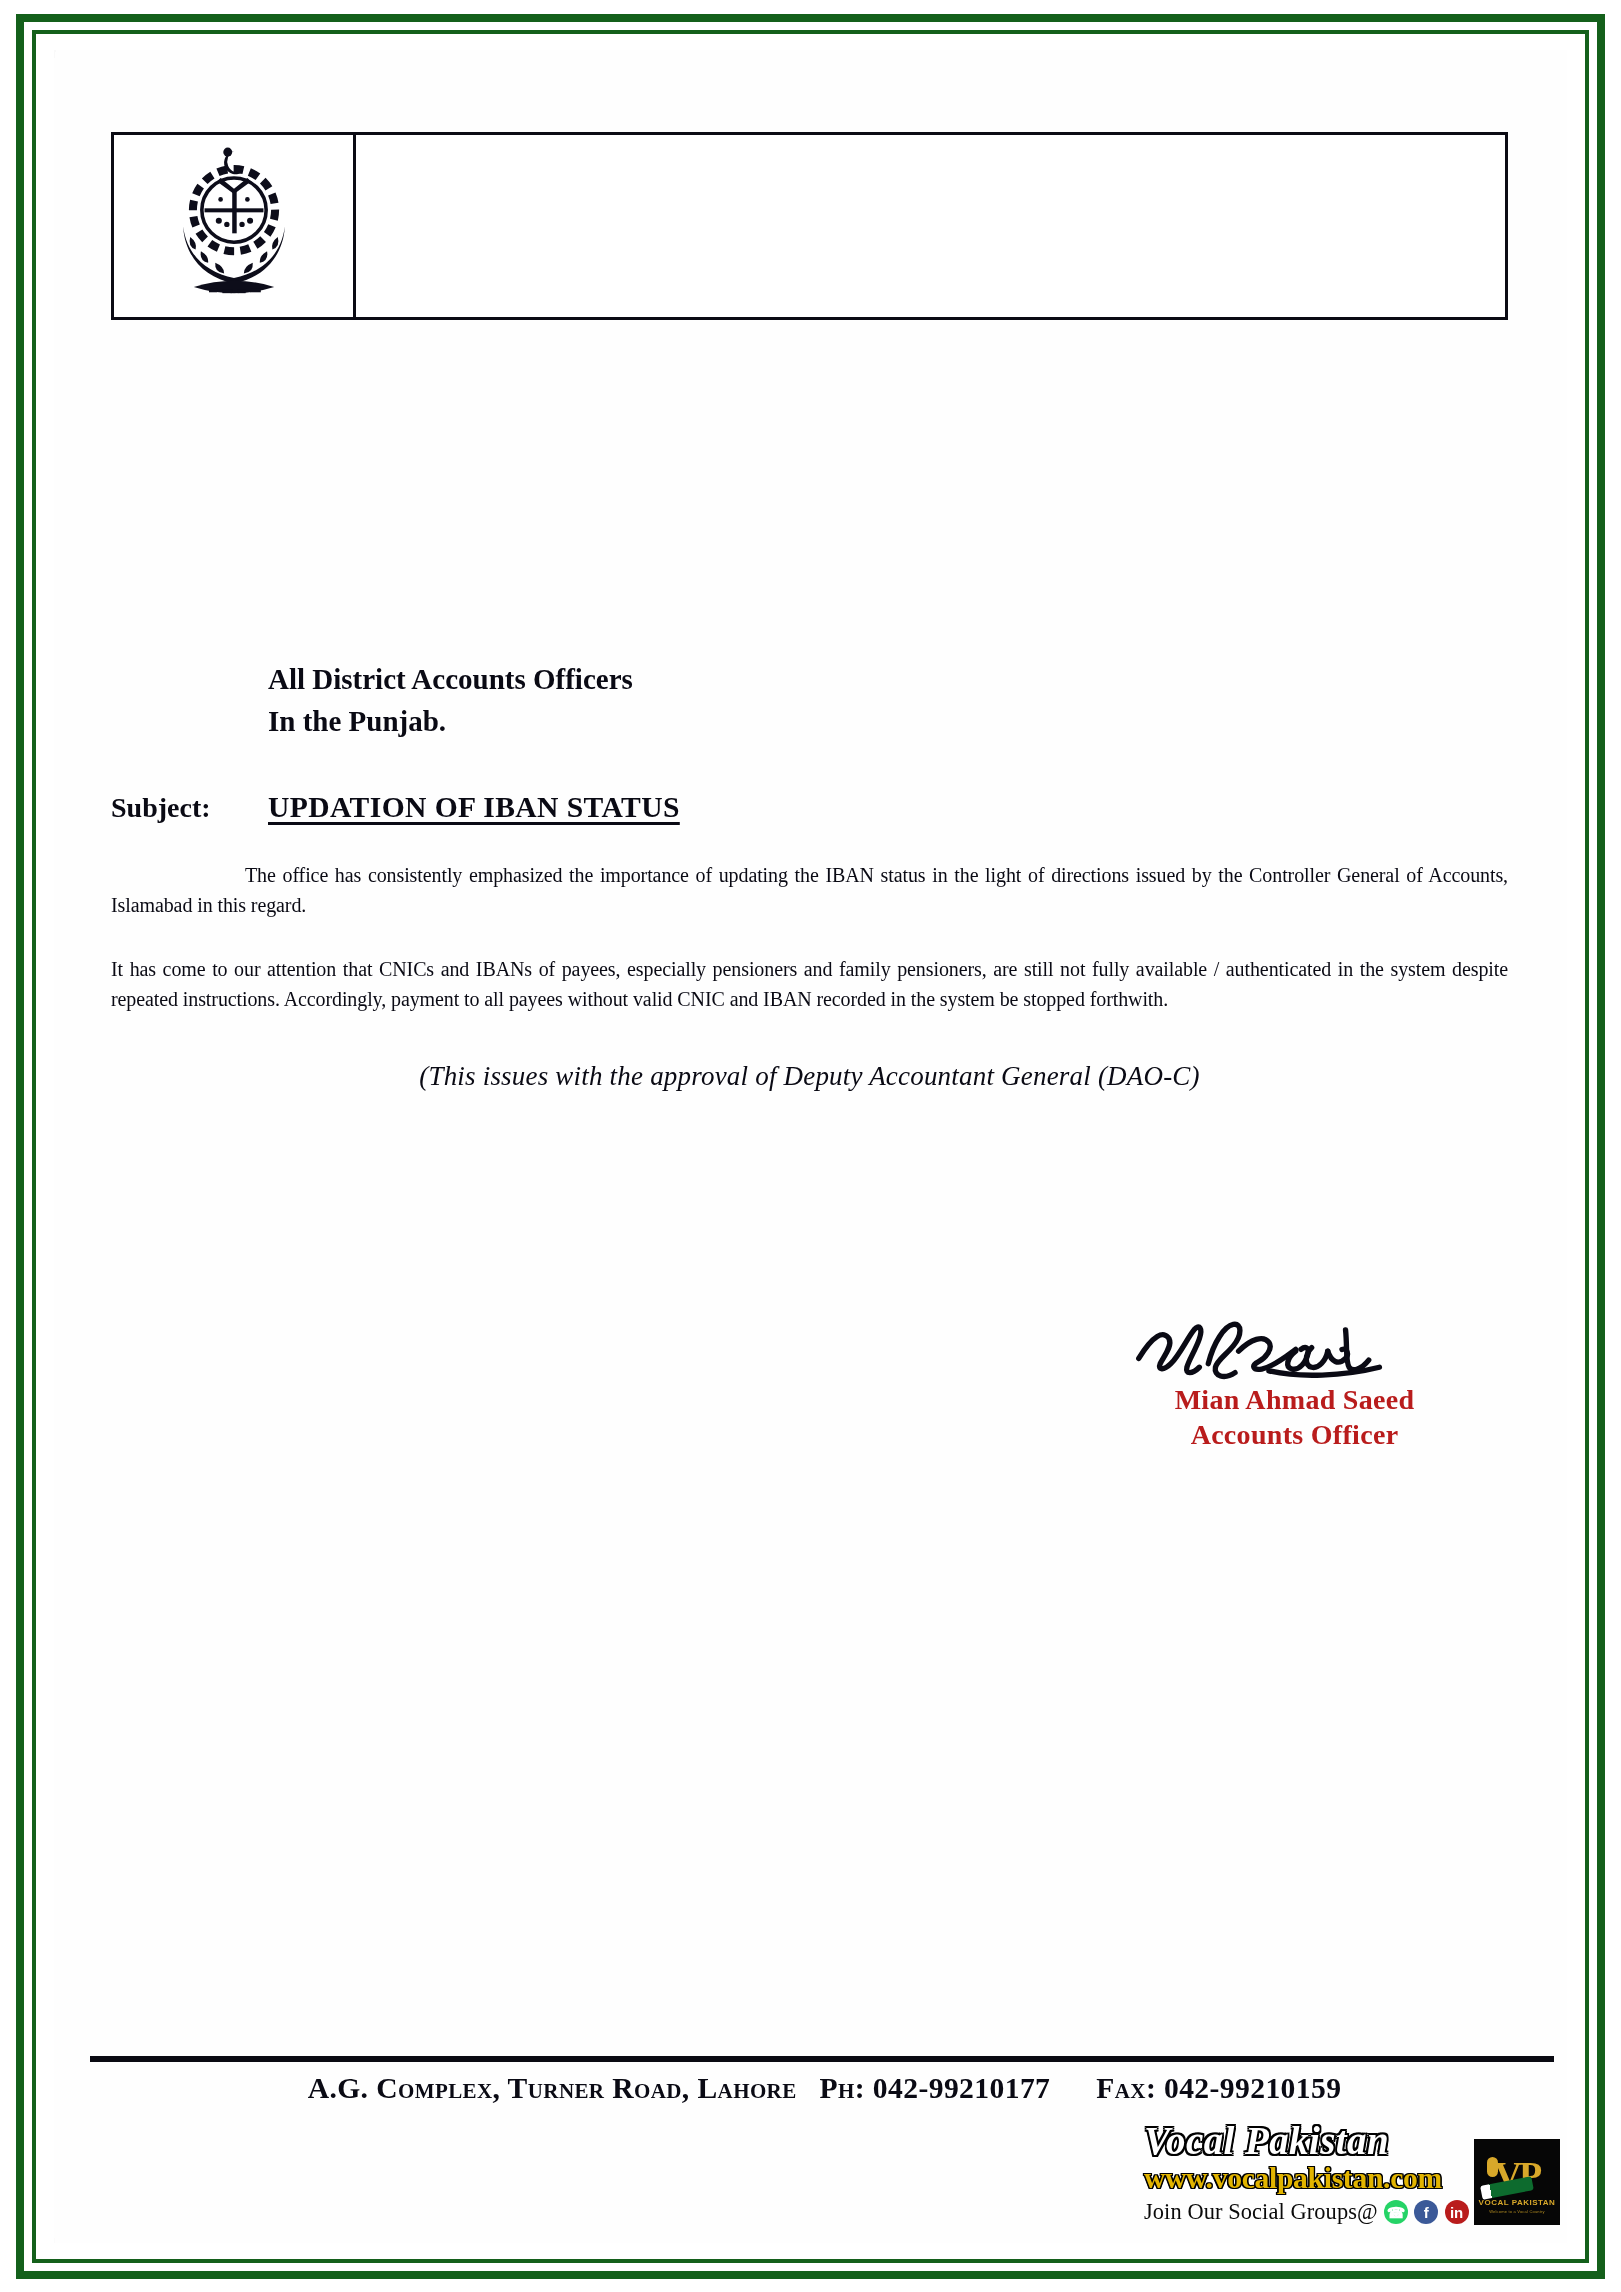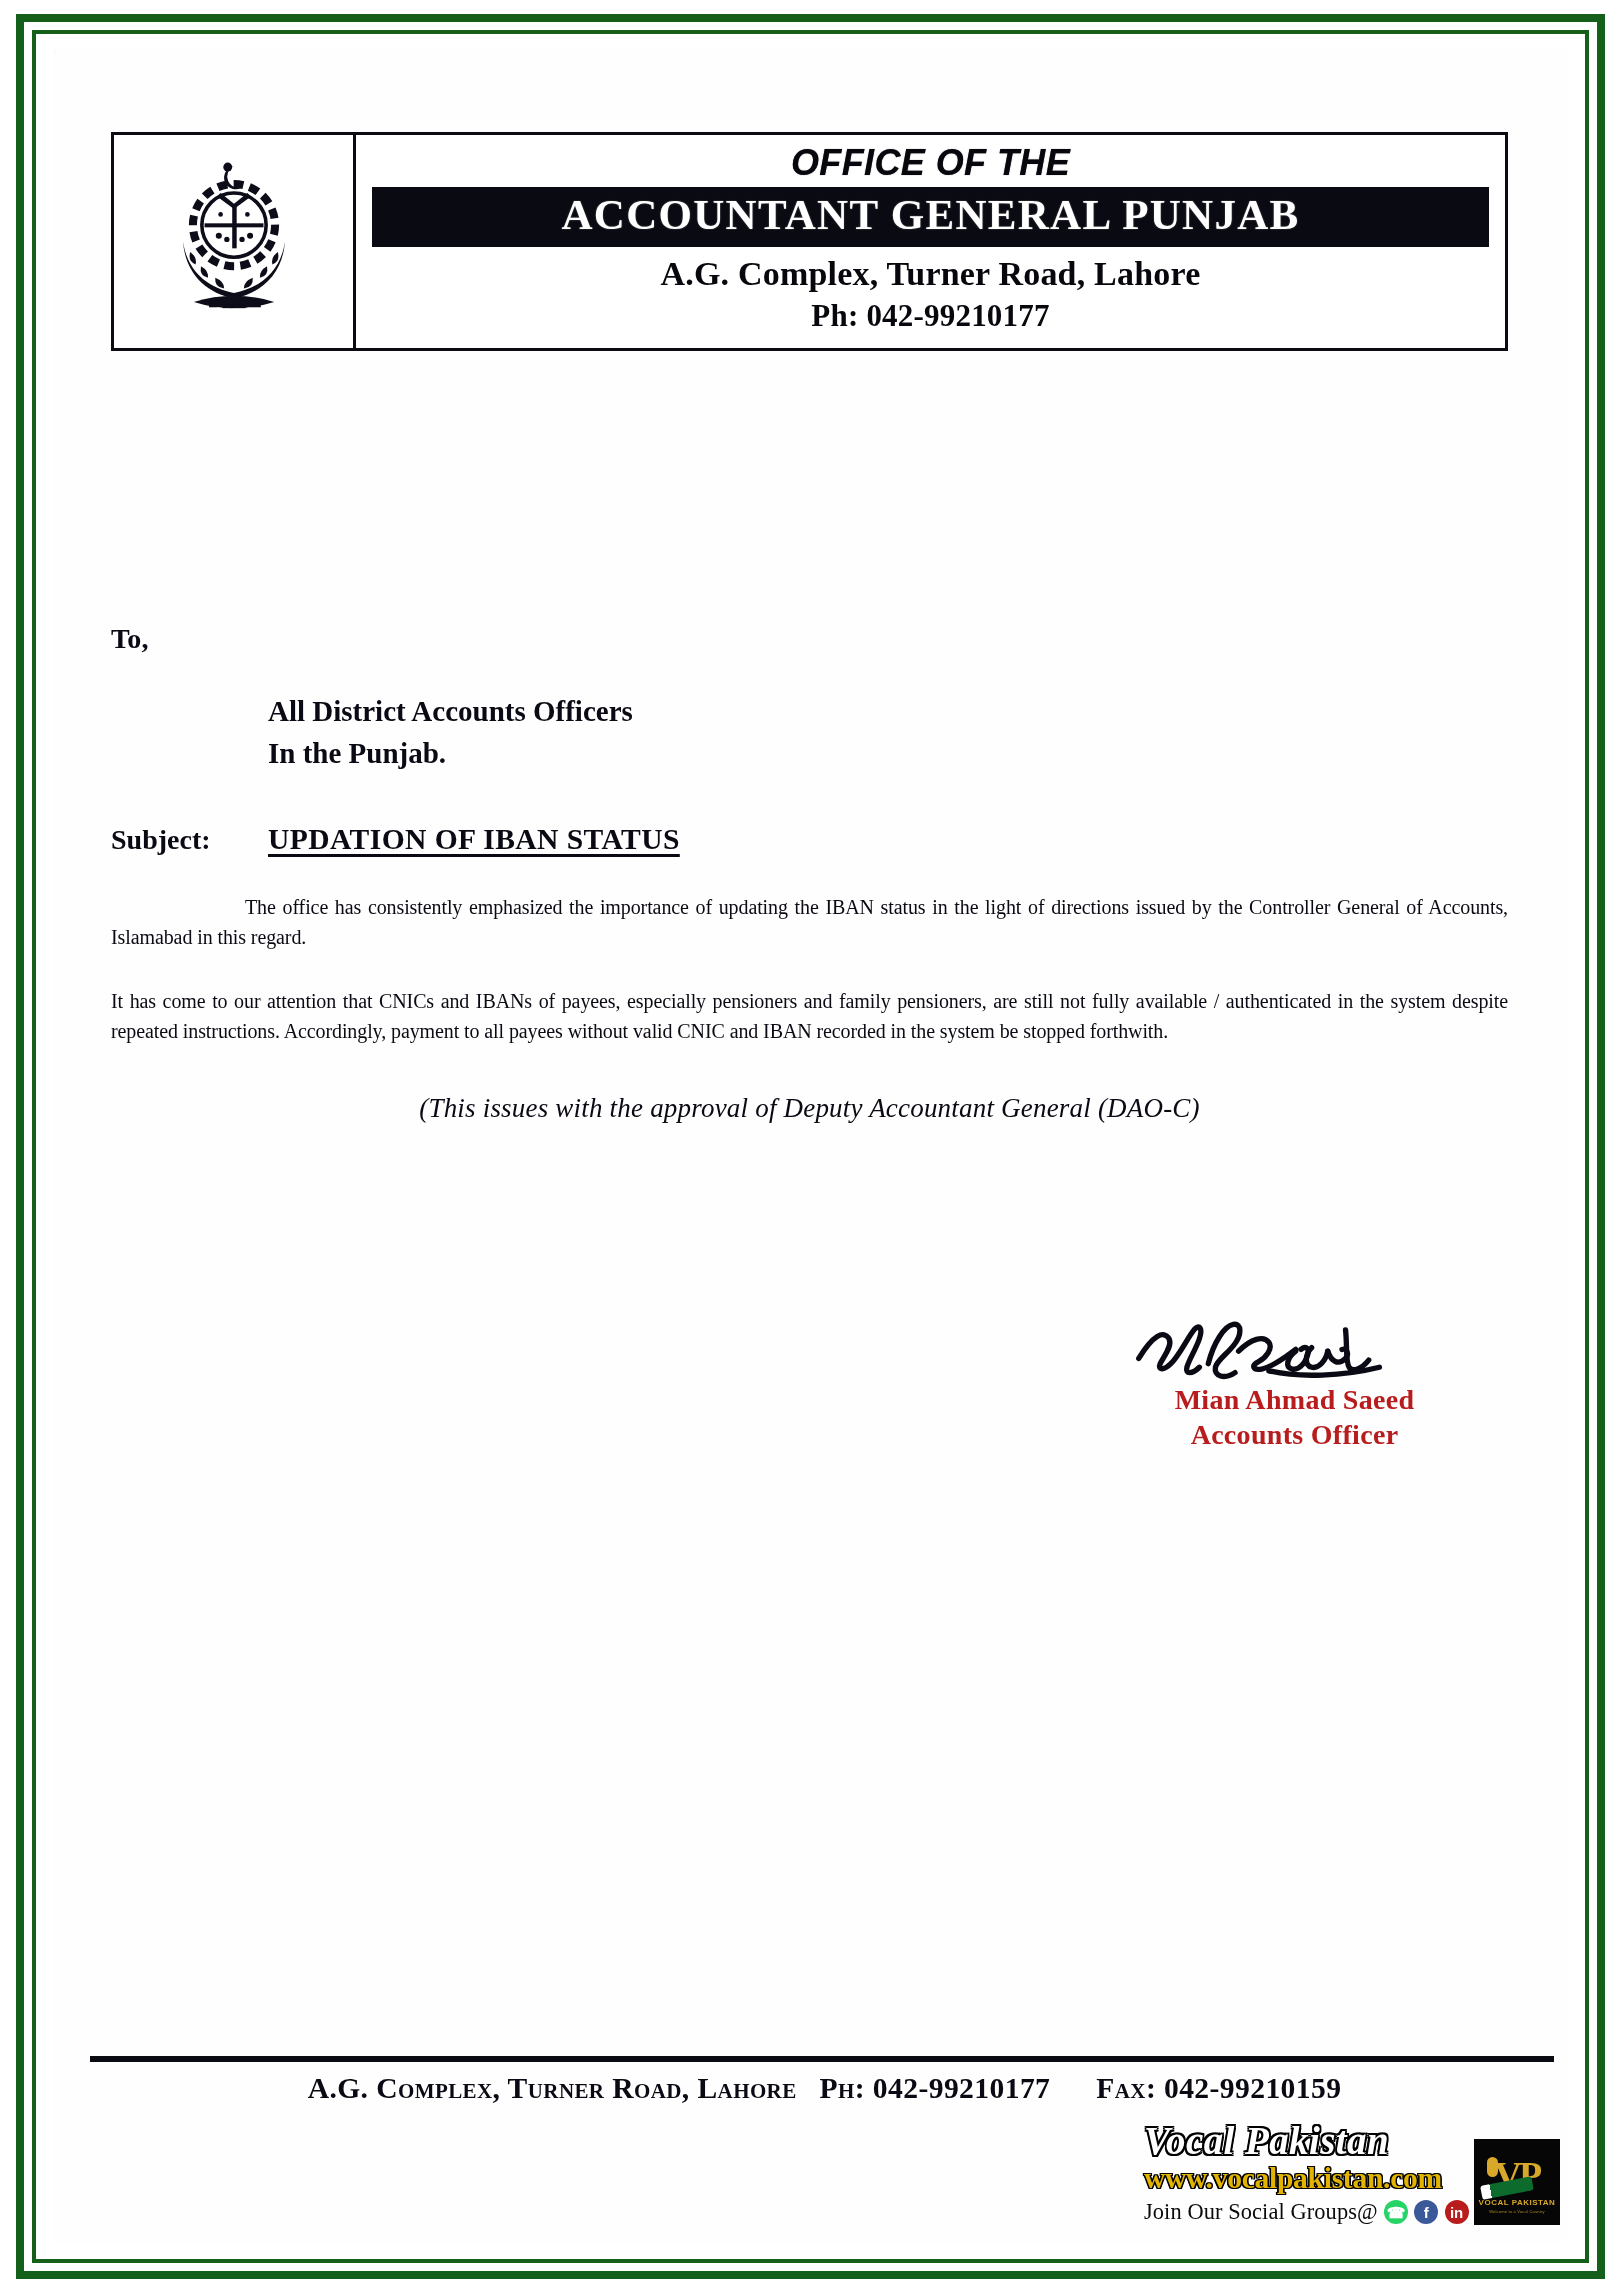--- a/index.html
+++ b/index.html
@@ -441,32 +441,25 @@
 
               <path d="M40 160 q45 -14 90 0 q-45 14 -90 0 z"></path>
               <rect x="57" y="162" width="9" height="4"></rect>
               <rect x="72" y="163" width="11" height="4"></rect>
               <rect x="89" y="163" width="9" height="4"></rect>
               <rect x="103" y="162" width="12" height="4"></rect>
             </g>
           </svg>
         </span>
       </div>
-      <div class="lh-text-cell">
-        <div class="lh-line1">OFFICE OF THE</div>
-        <div class="lh-banner">ACCOUNTANT GENERAL PUNJAB</div>
-        <div class="lh-line3">A.G. Complex, Turner Road, Lahore</div>
-        <div class="lh-line4">Ph: 042-99210177</div>
-      </div>
     </div>
 
 
     <div class="body-block">
 
-      <div class="to-label">To,</div>
 
       <div class="addressee">
         <div>All District Accounts Officers</div>
         <div>In the Punjab.</div>
       </div>
 
       <div class="subject-row">
         <div class="subject-label">Subject:</div>
         <div class="subject-value">UPDATION OF IBAN STATUS</div>
       </div>

